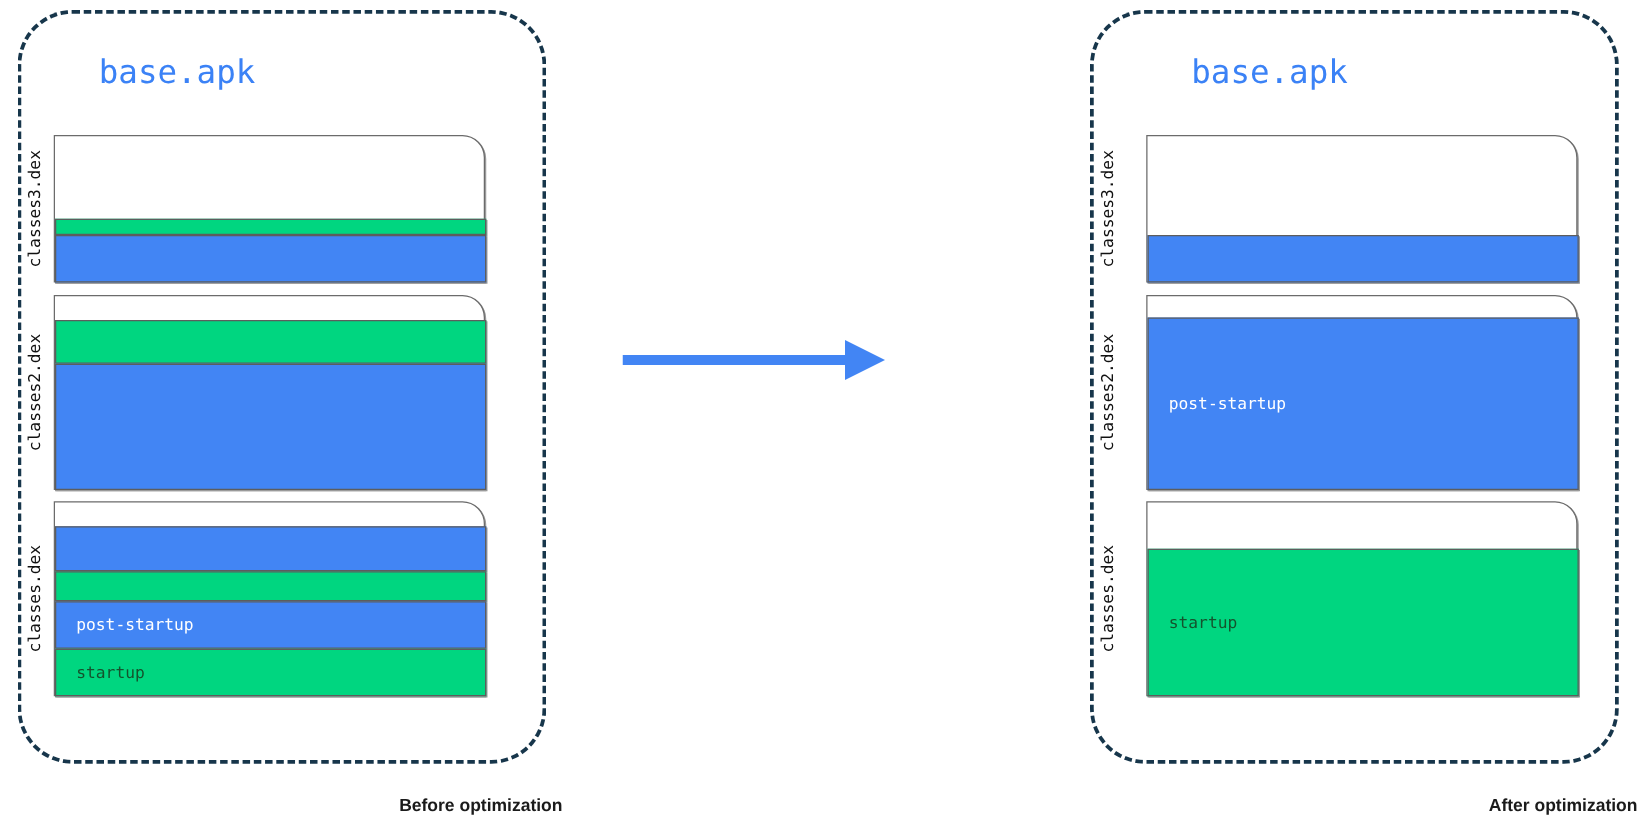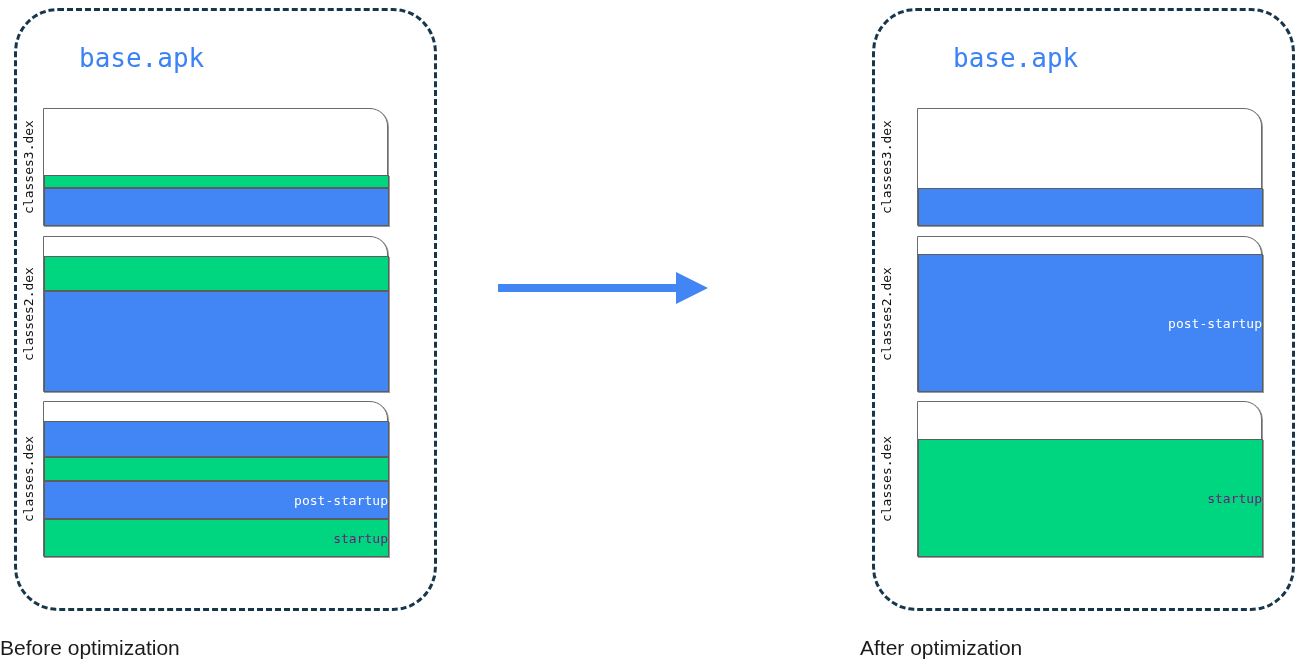--- a/index.html
+++ b/index.html
@@ -57,40 +57,42 @@
     border:1px solid #6b6b6b;
     border-top-right-radius:18px;
     background:#ffffff;
     box-shadow:1px 1px 0 #9a9a9a;
   }
   .layer{
     position:absolute;
     left:0;
     box-sizing:border-box;
     border:1px solid #5d5d5d;
-    display:flex;align-items:center;justify-content:flex-end;
+    display:flex;align-items:center;justify-content:flex-start;
     font-family:"DejaVu Sans Mono","Liberation Mono",monospace;
     font-size:13px;
     white-space:nowrap;
     box-shadow:1px 1px 0 #9a9a9a;
+    padding-left:16px;
   }
   .layer.blue{background:#4285f4;color:#ffffff;}
-  .layer.green{background:#00d680;color:#701a75;}
+  .layer.green{background:#00d680;color:#14532d;}
 
   
   .arrow-wrap{position:absolute;left:498px;top:266px;width:212px;height:44px;}
 
   
   .caption{
     position:absolute;
     top:636px;
-    font-size:21px;
+    font-size:14px;
     color:#1b1b1b;
     white-space:nowrap;
-    text-align:left;
+    text-align:right;
+    font-weight:bold;
   }
   #caption-before{left:0;width:450px;}
   #caption-after{left:860px;width:450px;}
 </style>
 </head>
 <body>
 
 <div class="stage">
 
   <div class="apk-panel" id="apk-before">

